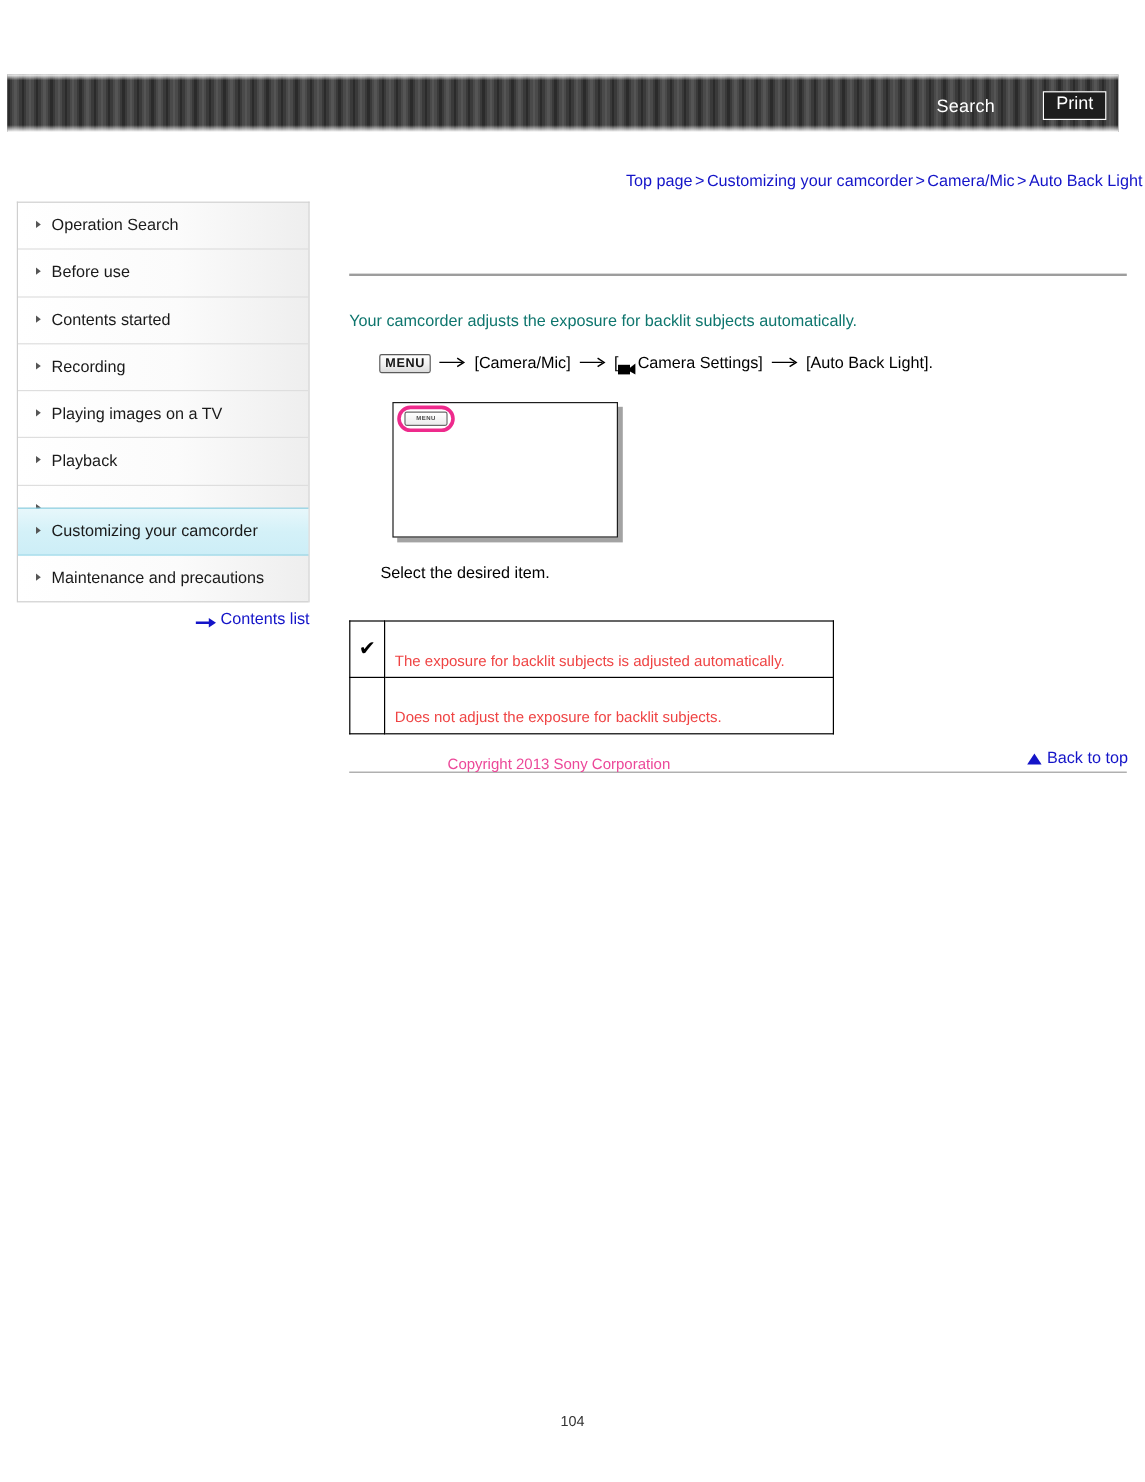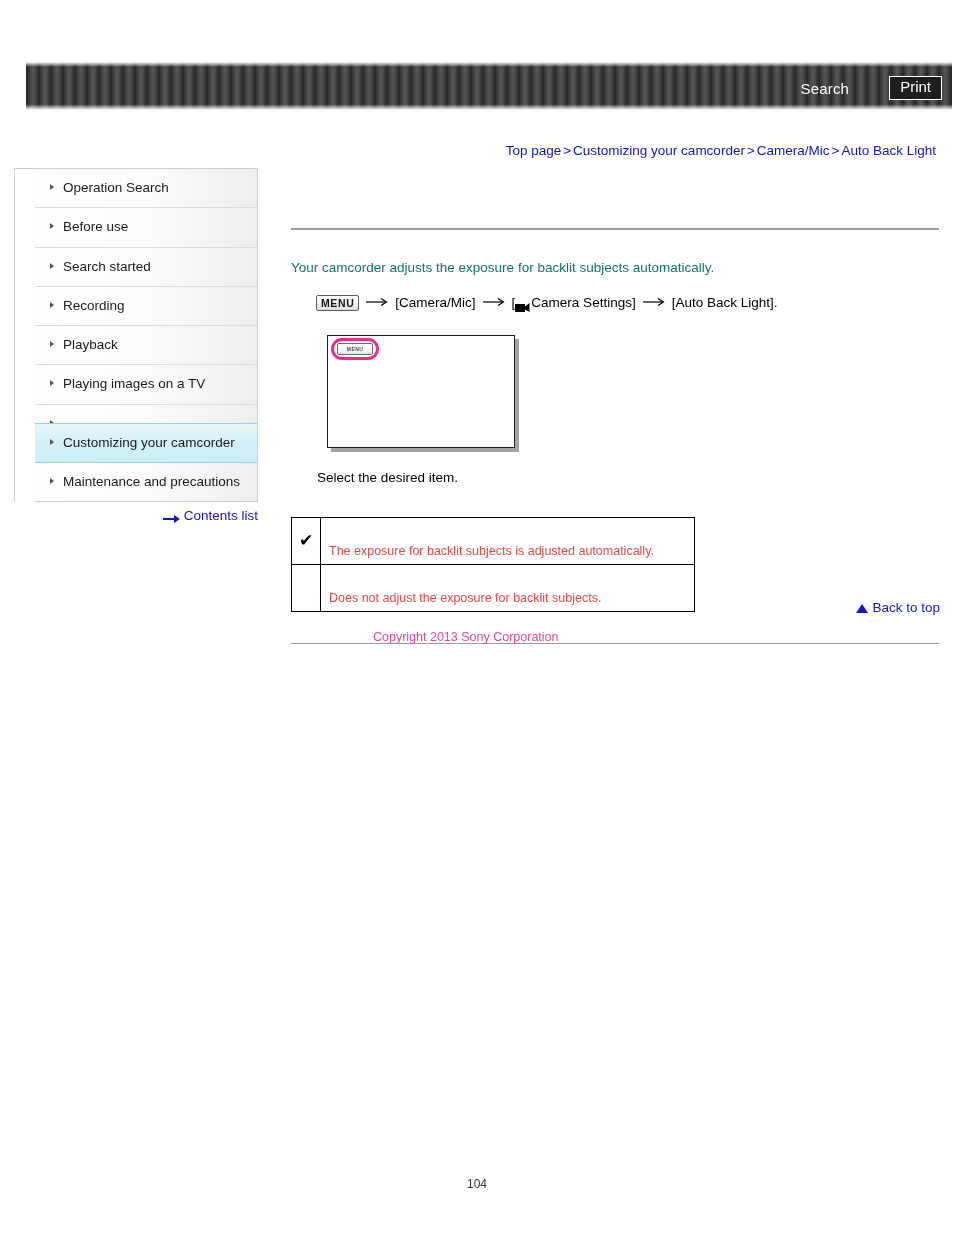--- a/index.html
+++ b/index.html
@@ -13,21 +13,21 @@
     font-family: "Liberation Sans", sans-serif;
     font-size: 13px;
     color: #000000;
     position: relative;
     overflow: hidden;
   }
 
   
   .header-banner {
     position: absolute;
-    left: 26px;
+    left: 6px;
     top: 62px;
     width: 926px;
     height: 48px;
     background-image:
       linear-gradient(to bottom,
         rgba(255,255,255,1) 0%,
         rgba(255,255,255,0) 10%,
         rgba(255,255,255,0) 88%,
         rgba(255,255,255,1) 100%),
       repeating-linear-gradient(to right,
@@ -61,21 +61,21 @@
     background: #1e1e1e;
     padding: 2px 10px 3px 10px;
     line-height: 1.1;
     cursor: pointer;
     margin-left: 26px;
   }
 
   
   .breadcrumb {
     position: absolute;
-    right: 18px;
+    right: 2px;
     top: 143px;
     font-size: 13.5px;
     color: #1414c8;
     white-space: nowrap;
   }
   .breadcrumb a {
     color: #1414c8;
     text-decoration: none;
     cursor: pointer;
   }
@@ -84,21 +84,20 @@
   
   .sidebar {
     position: absolute;
     left: 14px;
     top: 168px;
     width: 244px;
     border: 1px solid #cfcfcf;
     border-bottom: none;
     background: linear-gradient(to right, #ffffff 0%, #fbfbfb 55%, #eeeeee 100%);
     box-sizing: border-box;
-    padding-left: 20px;
   }
   .sidebar-item {
     position: relative;
     border-bottom: 1px solid #dedede;
     padding: 9px 10px 9px 28px;
     font-size: 13.5px;
     line-height: 1.5;
     color: #1a1a1a;
     cursor: pointer;
     background: transparent;
@@ -276,21 +275,21 @@
   .option-table td.desc-cell {
     font-size: 12.5px;
     padding: 0 0 6px 8px;
     color: #ef4444;
   }
 
   
   .back-to-top {
     position: absolute;
     right: 14px;
-    top: 600px;
+    top: 624px;
     font-size: 13.5px;
     color: #1414c8;
   }
   .back-to-top a {
     color: #1414c8;
     text-decoration: none;
     cursor: pointer;
     display: inline-flex;
     align-items: center;
     gap: 4px;
@@ -347,33 +346,33 @@
   <div class="sidebar-item">
     <span class="tri"></span>
     <span>Operation Search</span>
   </div>
   <div class="sidebar-item">
     <span class="tri"></span>
     <span>Before use</span>
   </div>
   <div class="sidebar-item">
     <span class="tri"></span>
-    <span>Search started</span>
+    <span>Contents started</span>
   </div>
   <div class="sidebar-item">
     <span class="tri"></span>
     <span>Recording</span>
   </div>
   <div class="sidebar-item">
     <span class="tri"></span>
+    <span>Playing images on a TV</span>
+  </div>
+  <div class="sidebar-item">
+    <span class="tri"></span>
     <span>Playback</span>
-  </div>
-  <div class="sidebar-item">
-    <span class="tri"></span>
-    <span>Playing images on a TV</span>
   </div>
   <div class="sidebar-item">
     <span class="tri"></span>
   </div>
   <div class="sidebar-item active">
     <span class="tri"></span>
     <span>Customizing your camcorder</span>
   </div>
   <div class="sidebar-item">
     <span class="tri"></span>

